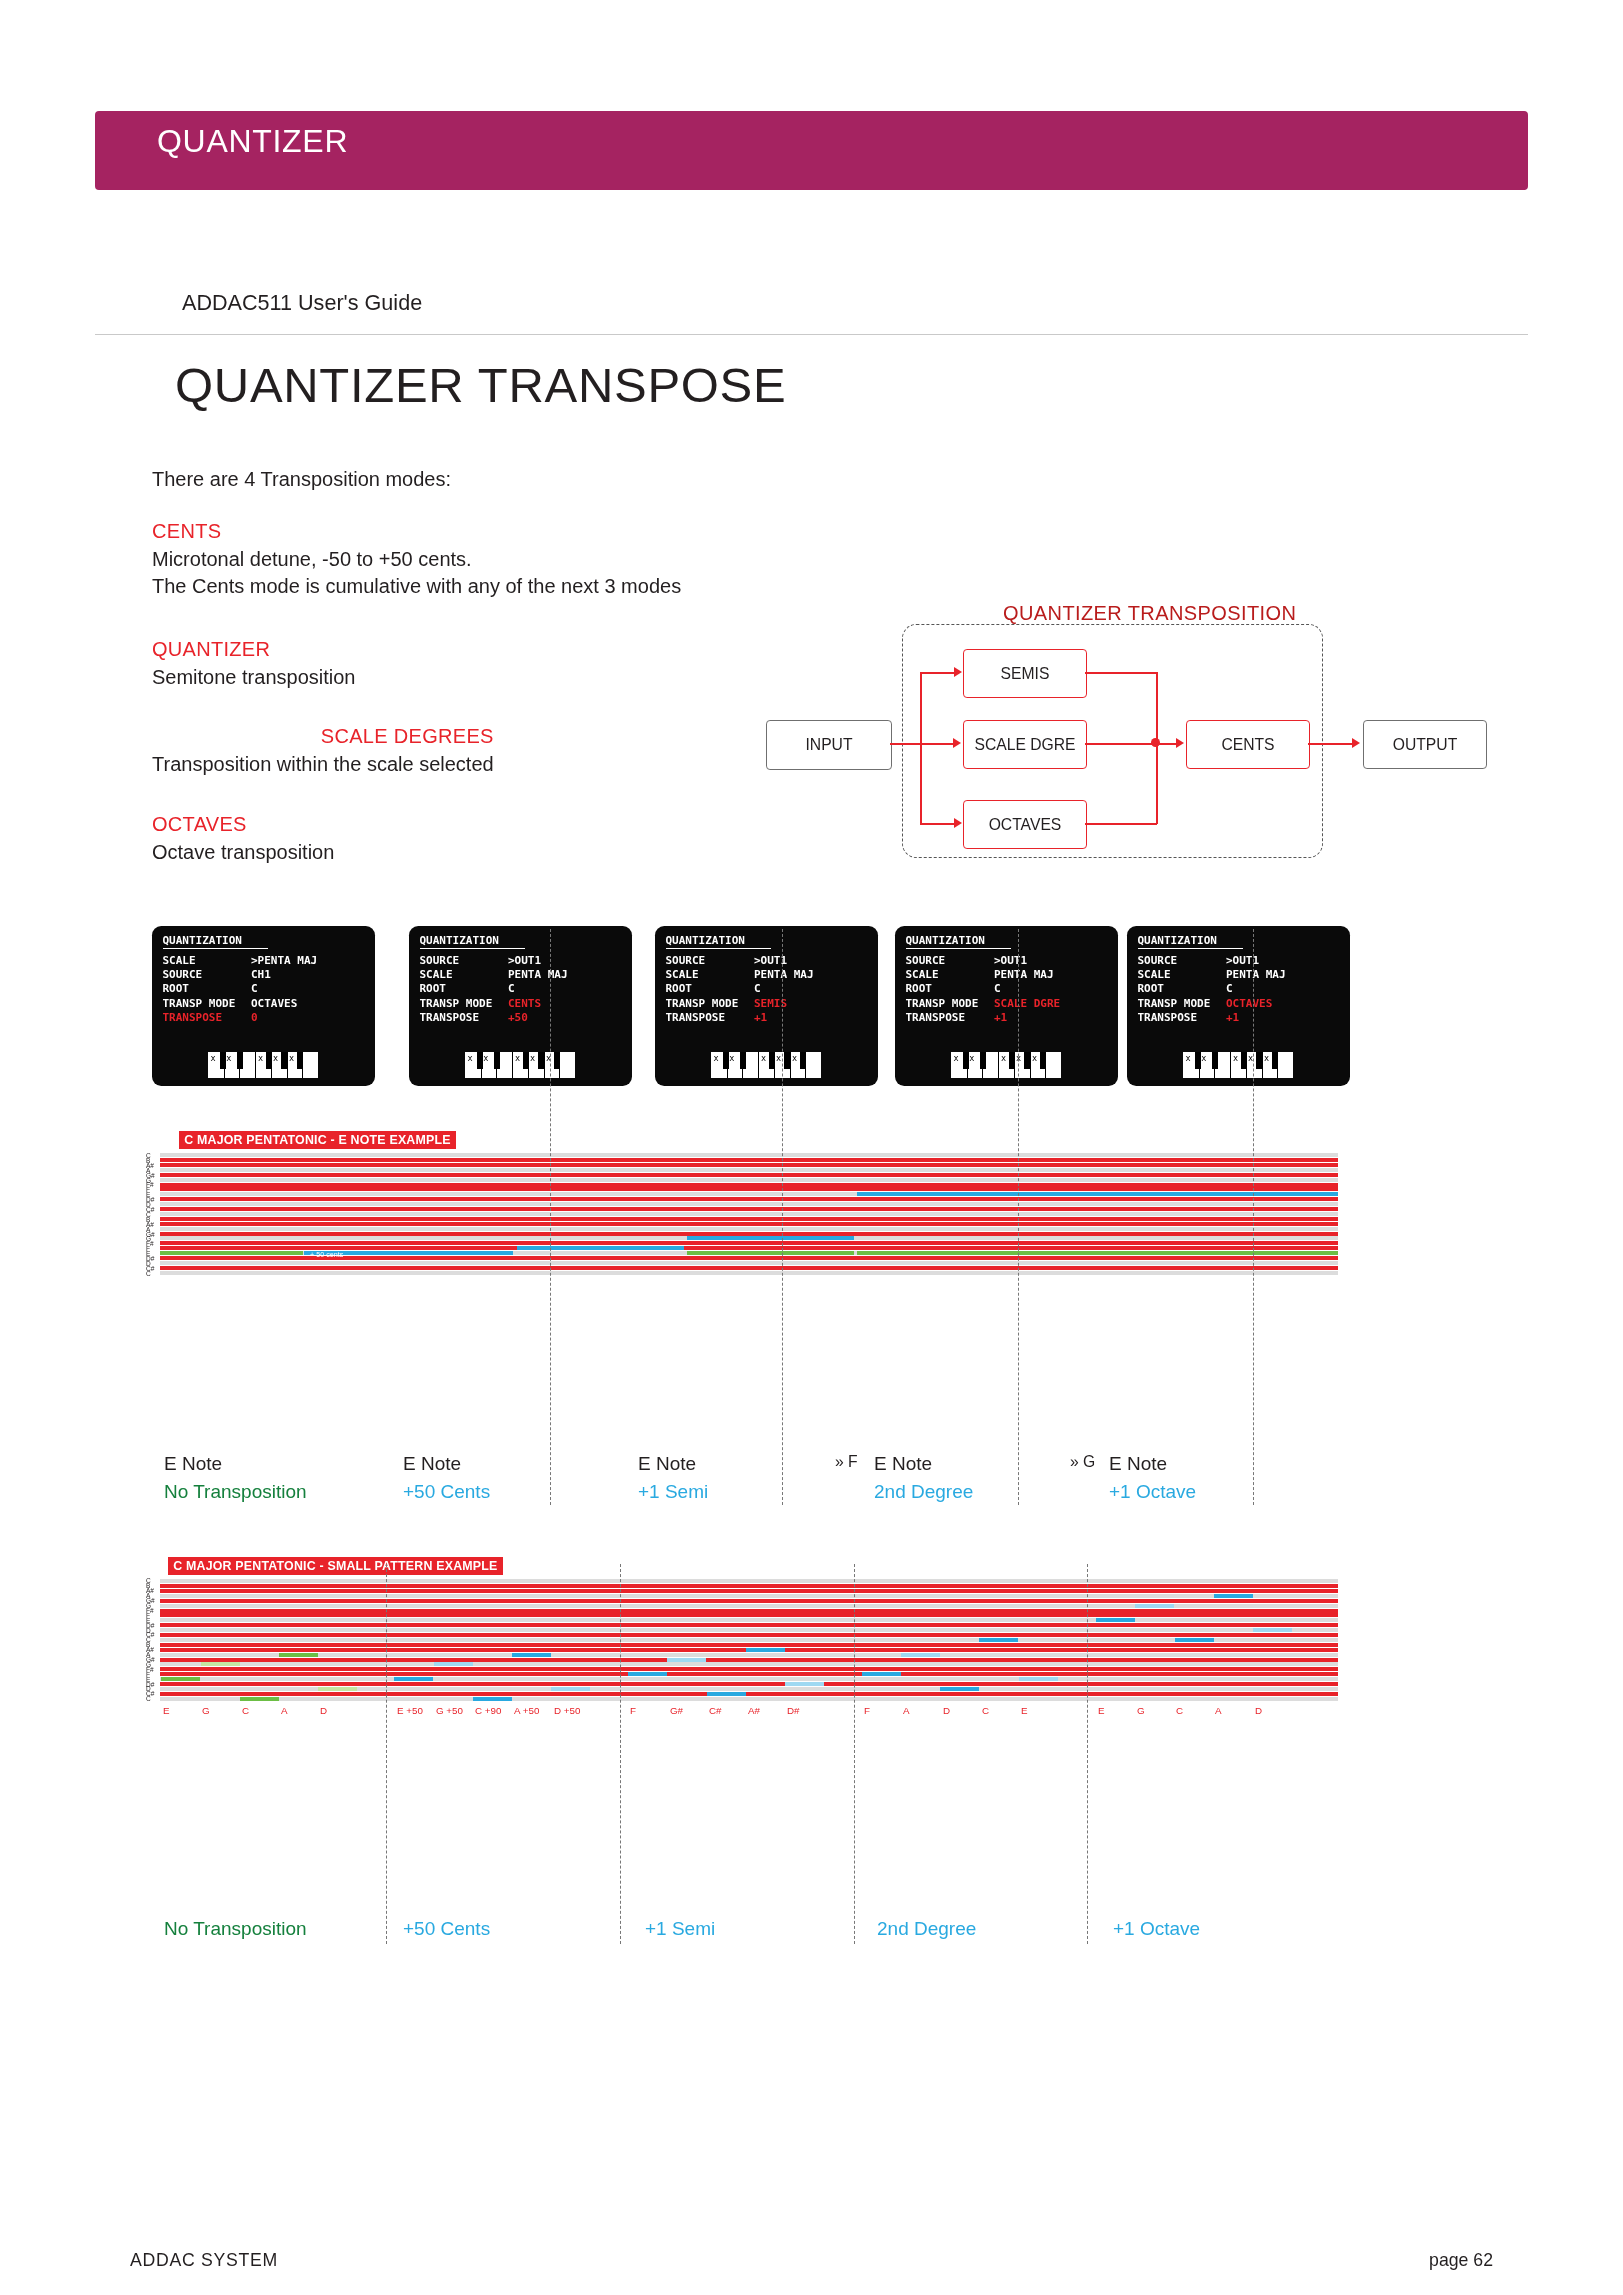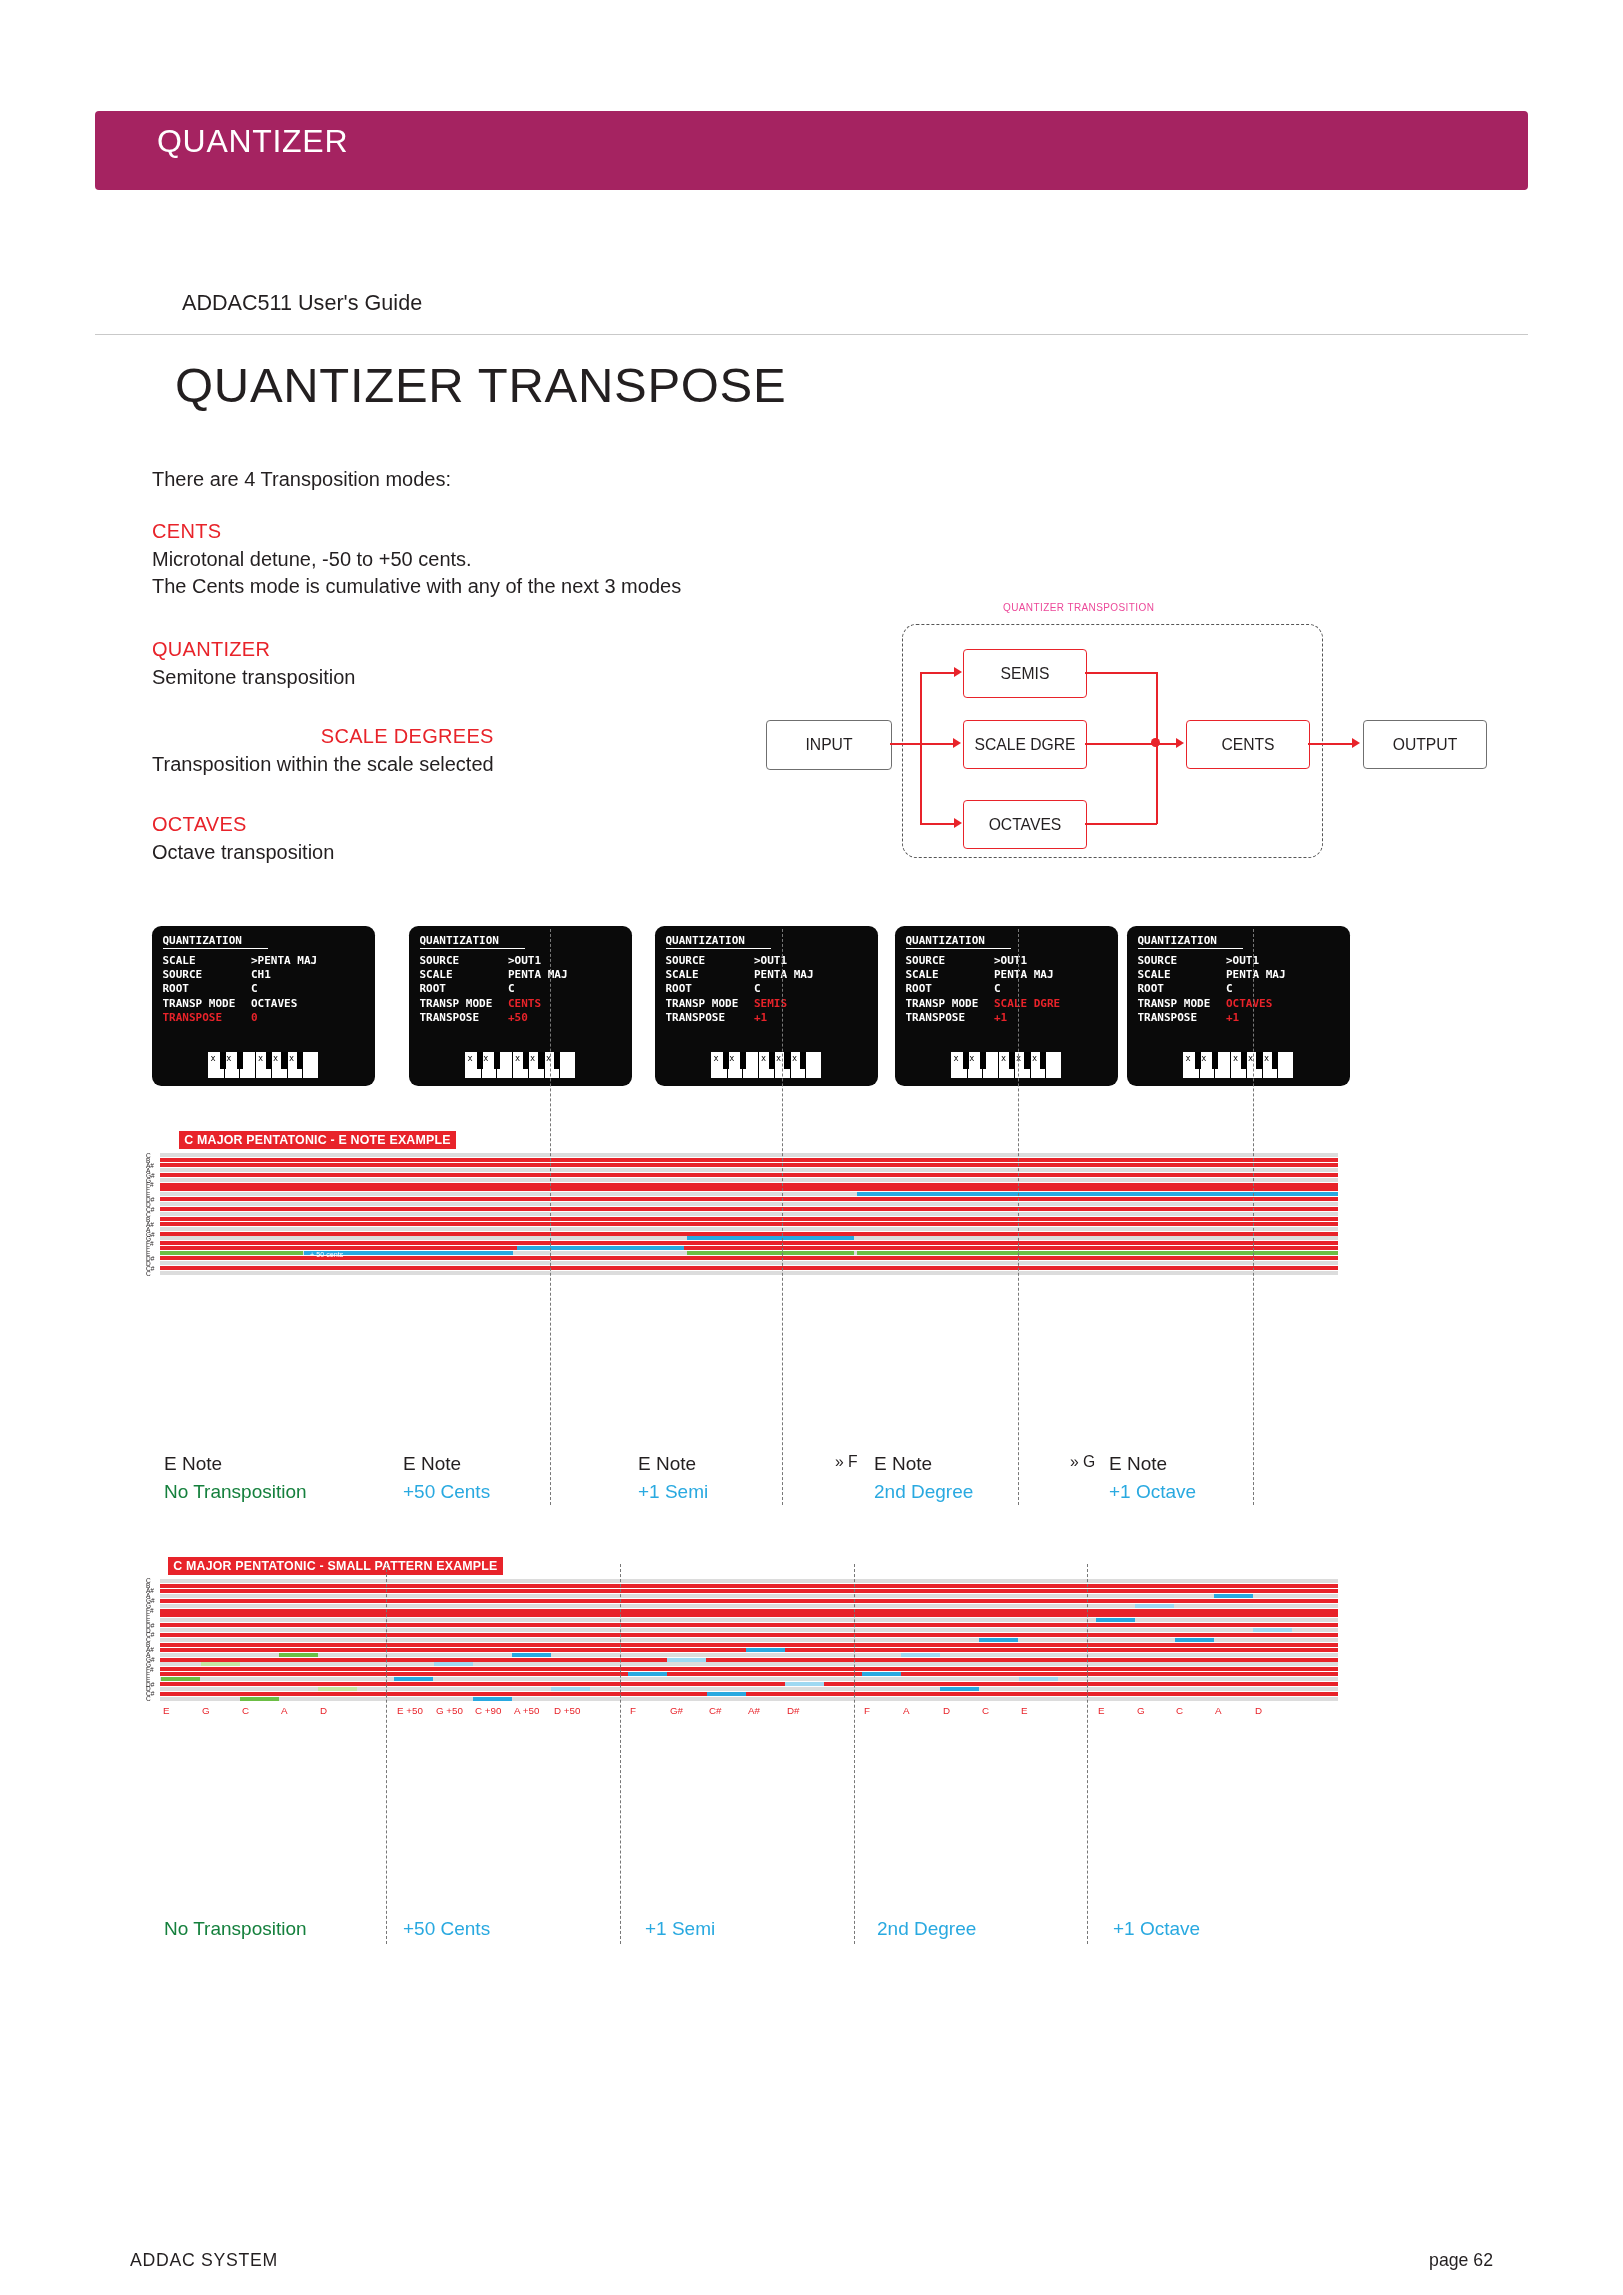--- a/index.html
+++ b/index.html
@@ -31,21 +31,21 @@
   }
   .intro{
     position:absolute;left:152px;top:468px;font-size:20px;color:#231f20;
   }
   .mode-block{position:absolute;left:152px;}
   .mode-head{font-size:20px;color:#e8232a;letter-spacing:0.3px;}
   .mode-body{font-size:20px;color:#231f20;line-height:1.35;margin-top:2.6px;}
 
   
   .diag-title{
-    position:absolute;left:1003px;top:602px;font-size:10px;color:#ec4899;letter-spacing:0.4px;
+    position:absolute;left:1003px;top:602px;font-size:20px;color:#b91c1c;letter-spacing:0.4px;
   }
   .diag-dashed{
     position:absolute;left:902px;top:624px;width:419px;height:232px;
     border:1.3px dashed #555;border-radius:14.4px;
   }
   .dbox{
     position:absolute;border:1.3px solid #6f6f6f;border-radius:3.9px;background:#fff;
     display:flex;align-items:center;justify-content:center;font-size:15.7px;color:#231f20;
   }
   .dbox.red{border-color:#e8232a;}

